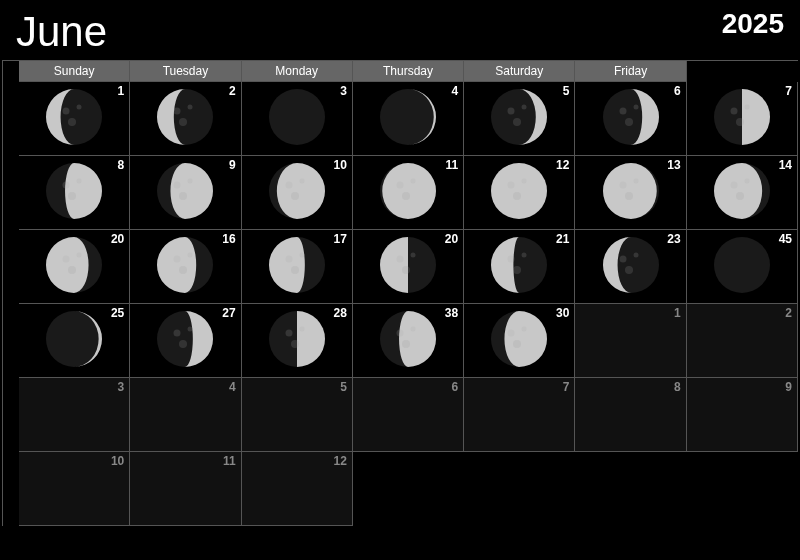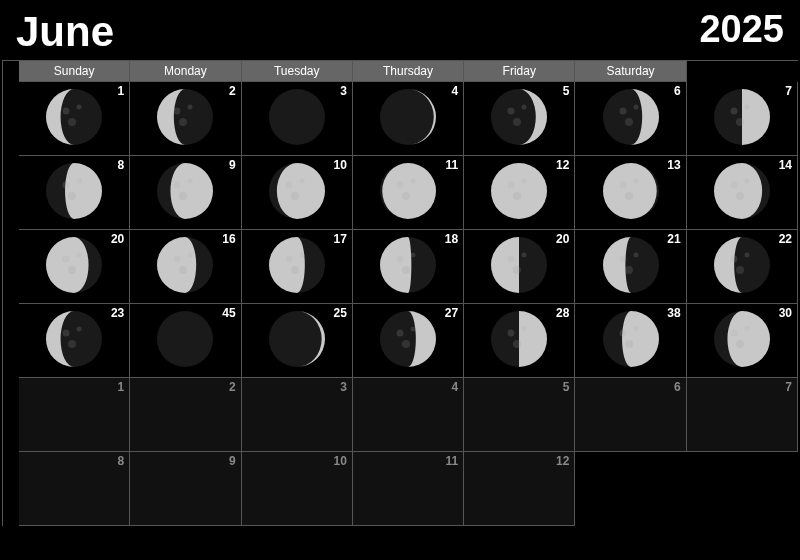--- a/index.html
+++ b/index.html
@@ -12,25 +12,25 @@
       color: #fff;
     }
     #header {
       display: flex;
       justify-content: space-between;
       align-items: flex-start;
       padding: 8px 16px 4px 16px;
     }
     #month-title {
       font-size: 42px;
-      font-weight: bold;
+      font-weight: normal;
       color: #fff;
     }
     #year-title {
-      font-size: 38px;
+      font-size: 28px;
       font-weight: bold;
       color: #fff;
     }
     #calendar {
       width: 796px;
       margin: 0 2px;
       border-left: 1px solid #555;
       border-top: 1px solid #555;
       padding-left: 16px;
     }
@@ -89,25 +89,25 @@
 <body>
 
 <div id="header">
   <span id="month-title">June</span>
   <span id="year-title">2025</span>
 </div>
 
 <div id="calendar">
   <div class="day-headers">
   <div class="day-header">Sunday</div>
+      <div class="day-header">Tuesday</div>
       <div class="day-header">Monday</div>
-      <div class="day-header">Tuesday</div>
       <div class="day-header">Thursday</div>
+      <div class="day-header">Saturday</div>
       <div class="day-header">Friday</div>
-      <div class="day-header">Saturday</div>
     </div>
   <div class="calendar-grid">
   <div class="cal-cell">
         <span class="date-num">1</span>
         <div><svg class="moon-svg" viewBox="0 0 60 60" xmlns="http://www.w3.org/2000/svg">
             <circle cx="30" cy="30" r="28" fill="#1a1a1a"></circle>
             <path d="M 30 2 A 28 28 0 0 0 30 58 A 13.44 28 0 0 1 30 2" fill="#c8c8c8"></path>
             <circle cx="22" cy="24" r="3.5" fill="#aaa" opacity="0.2"></circle>
             <circle cx="35" cy="20" r="2.5" fill="#aaa" opacity="0.2"></circle>
             <circle cx="28" cy="35" r="4" fill="#999" opacity="0.2"></circle>
@@ -311,33 +311,20 @@
             <path d="M 30 2 A 28 28 0 0 0 30 58 A 7.8399999999999945 28 0 0 0 30 2" fill="#c8c8c8"></path>
             <circle cx="22" cy="24" r="3.5" fill="#aaa" opacity="0.2"></circle>
             <circle cx="35" cy="20" r="2.5" fill="#aaa" opacity="0.2"></circle>
             <circle cx="28" cy="35" r="4" fill="#999" opacity="0.2"></circle>
             <clipPath id="cpwaninggibbous4">
               <circle cx="30" cy="30" r="28"></circle>
             </clipPath>
           </svg></div>
       </div>
       <div class="cal-cell">
-        <span class="date-num">18</span>
-        <div><svg class="moon-svg" viewBox="0 0 60 60" xmlns="http://www.w3.org/2000/svg">
-            <circle cx="30" cy="30" r="28" fill="#1a1a1a"></circle>
-            <path d="M 30 2 A 28 28 0 0 0 30 58 A 3.360000000000003 28 0 0 0 30 2" fill="#c8c8c8"></path>
-            <circle cx="22" cy="24" r="3.5" fill="#aaa" opacity="0.2"></circle>
-            <circle cx="35" cy="20" r="2.5" fill="#aaa" opacity="0.2"></circle>
-            <circle cx="28" cy="35" r="4" fill="#999" opacity="0.2"></circle>
-            <clipPath id="cpwaninggibbous5">
-              <circle cx="30" cy="30" r="28"></circle>
-            </clipPath>
-          </svg></div>
-      </div>
-      <div class="cal-cell">
         <span class="date-num">20</span>
         <div><svg class="moon-svg" viewBox="0 0 60 60" xmlns="http://www.w3.org/2000/svg">
             <circle cx="30" cy="30" r="28" fill="#1a1a1a"></circle>
             <path d="M 30 2 A 28 28 0 0 0 30 58 A 0 28 0 0 0 30 2" fill="#c8c8c8"></path>
             <circle cx="22" cy="24" r="3.5" fill="#aaa" opacity="0.2"></circle>
             <circle cx="35" cy="20" r="2.5" fill="#aaa" opacity="0.2"></circle>
             <circle cx="28" cy="35" r="4" fill="#999" opacity="0.2"></circle>
             <clipPath id="cpthirdquarter">
               <circle cx="30" cy="30" r="28"></circle>
             </clipPath>
@@ -345,33 +332,20 @@
       </div>
       <div class="cal-cell">
         <span class="date-num">21</span>
         <div><svg class="moon-svg" viewBox="0 0 60 60" xmlns="http://www.w3.org/2000/svg">
             <circle cx="30" cy="30" r="28" fill="#1a1a1a"></circle>
             <path d="M 30 2 A 28 28 0 0 0 30 58 A 5.600000000000005 28 0 0 1 30 2" fill="#c8c8c8"></path>
             <circle cx="22" cy="24" r="3.5" fill="#aaa" opacity="0.2"></circle>
             <circle cx="35" cy="20" r="2.5" fill="#aaa" opacity="0.2"></circle>
             <circle cx="28" cy="35" r="4" fill="#999" opacity="0.2"></circle>
             <clipPath id="cpwaningcrescent2">
-              <circle cx="30" cy="30" r="28"></circle>
-            </clipPath>
-          </svg></div>
-      </div>
-      <div class="cal-cell">
-        <span class="date-num">22</span>
-        <div><svg class="moon-svg" viewBox="0 0 60 60" xmlns="http://www.w3.org/2000/svg">
-            <circle cx="30" cy="30" r="28" fill="#1a1a1a"></circle>
-            <path d="M 30 2 A 28 28 0 0 0 30 58 A 7.8399999999999945 28 0 0 1 30 2" fill="#c8c8c8"></path>
-            <circle cx="22" cy="24" r="3.5" fill="#aaa" opacity="0.2"></circle>
-            <circle cx="35" cy="20" r="2.5" fill="#aaa" opacity="0.2"></circle>
-            <circle cx="28" cy="35" r="4" fill="#999" opacity="0.2"></circle>
-            <clipPath id="cpwaningcrescent3">
               <circle cx="30" cy="30" r="28"></circle>
             </clipPath>
           </svg></div>
       </div>
       <div class="cal-cell">
         <span class="date-num">23</span>
         <div><svg class="moon-svg" viewBox="0 0 60 60" xmlns="http://www.w3.org/2000/svg">
             <circle cx="30" cy="30" r="28" fill="#1a1a1a"></circle>
             <path d="M 30 2 A 28 28 0 0 0 30 58 A 13.44 28 0 0 1 30 2" fill="#c8c8c8"></path>
             <circle cx="22" cy="24" r="3.5" fill="#aaa" opacity="0.2"></circle>

